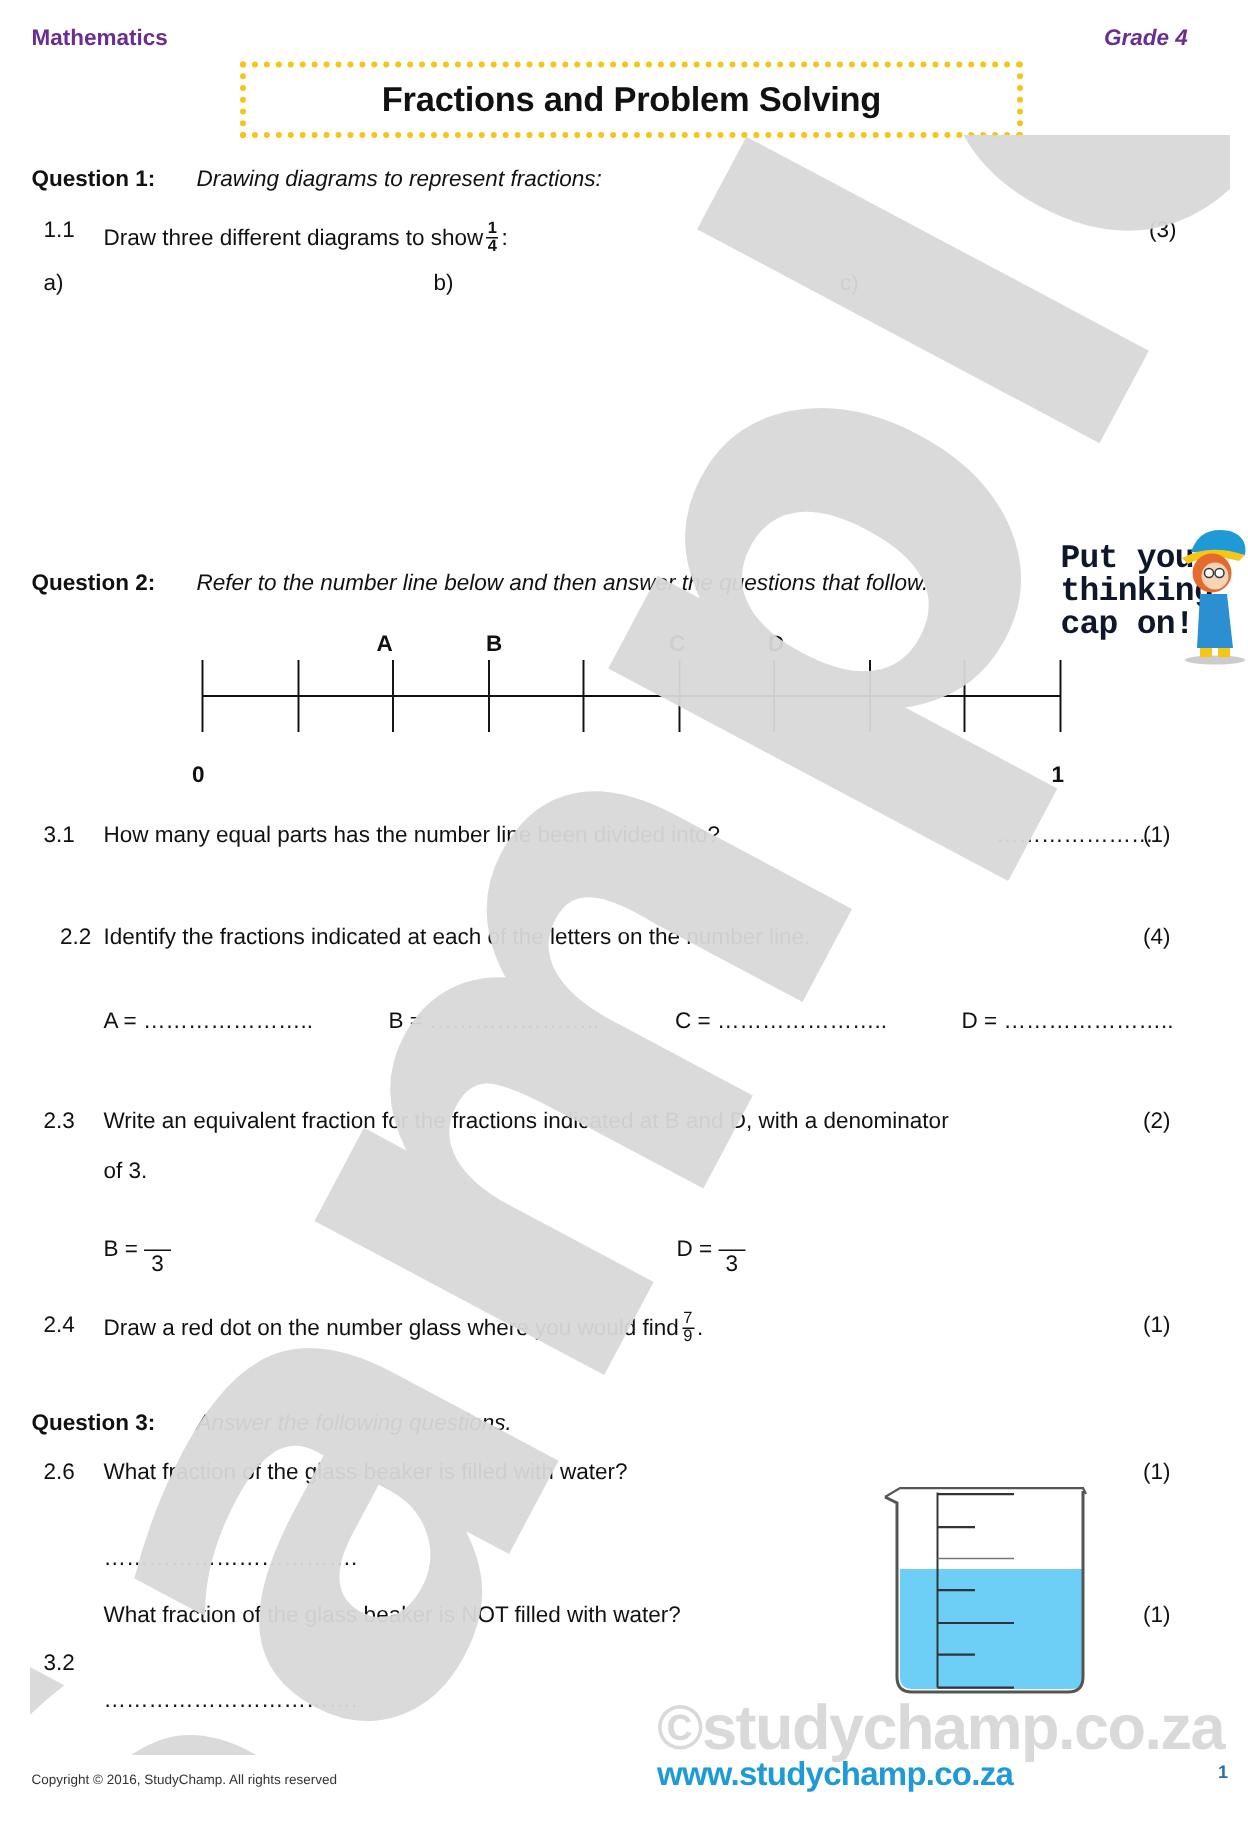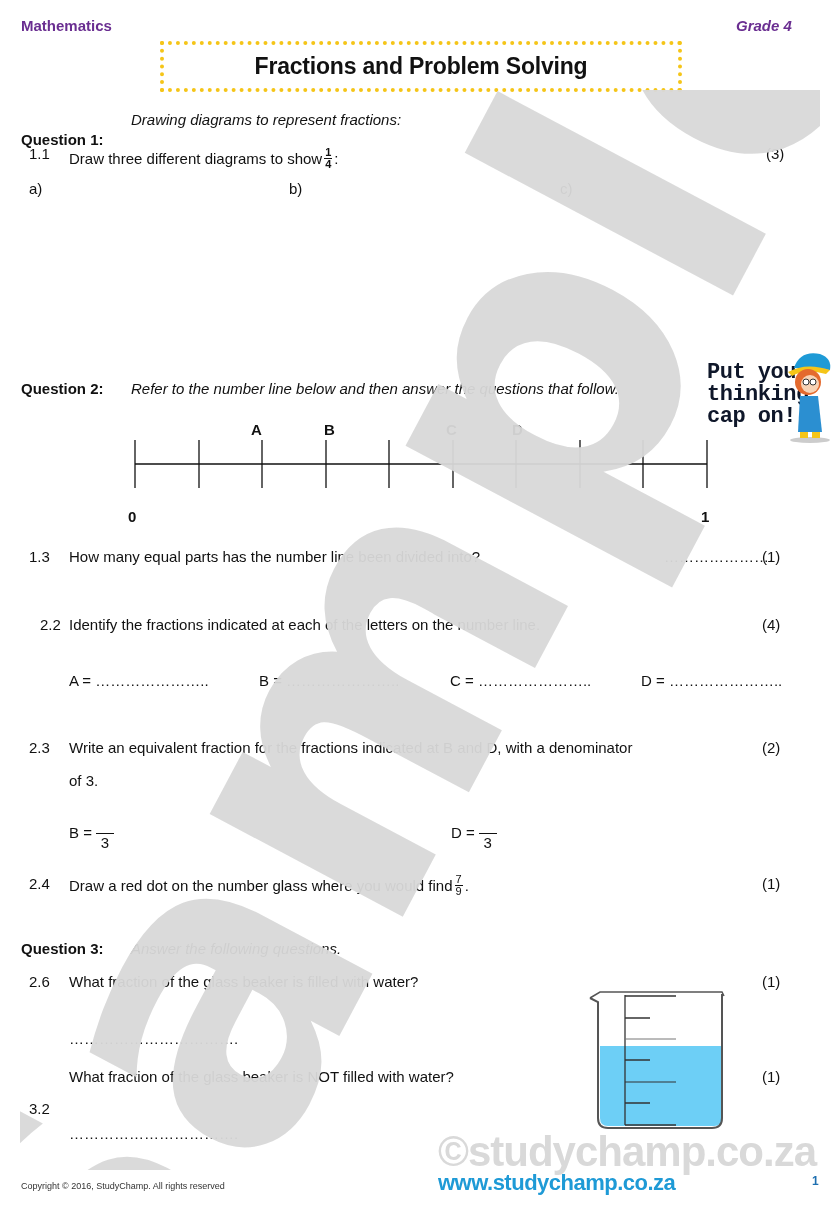--- a/index.html
+++ b/index.html
@@ -32,21 +32,21 @@
   </style>
 </head>
 <body>
 
 <div class="abs hdr" style="left:21px;top:17px;">Mathematics</div>
 <div class="abs hdr" style="left:736px;top:17px;font-style:italic;">Grade 4</div>
 <div class="title-box">
   <span class="title">Fractions and Problem Solving</span>
 </div>
 
-<div class="abs qhead" style="left:21px;top:111px;margin-top:20px;">Question 1:</div>
+<div class="abs qhead" style="left:21px;top:111px;">Question 1:</div>
 <div class="abs qsub" style="left:131px;top:111px;">Drawing diagrams to represent fractions:</div>
 
 <div class="abs txt" style="left:29px;top:145px;">1.1</div>
 <div class="abs txt" style="left:69px;top:147px;display:flex;align-items:center;">
   <span style="white-space:pre;">Draw </span>
   <span class="b">three</span>
   <span style="white-space:pre;"> different diagrams to show</span>
   <span class="frac">
     <span class="num">1</span>
     <span class="den">4</span>
@@ -99,21 +99,21 @@
     <line x1="607" y1="25" x2="607" y2="73" stroke="#111" stroke-width="1.3"></line>
   </svg>
 </div>
 <div class="abs nl-label" style="left:251px;top:421px;">A</div>
 <div class="abs nl-label" style="left:324px;top:421px;">B</div>
 <div class="abs nl-label" style="left:446px;top:421px;">C</div>
 <div class="abs nl-label" style="left:512px;top:421px;">D</div>
 <div class="abs nl-label" style="left:128px;top:508px;">0</div>
 <div class="abs nl-label" style="left:701px;top:508px;">1</div>
 
-<div class="abs txt" style="left:29px;top:548px;">1.3</div>
+<div class="abs txt" style="left:29px;top:548px;">3.1</div>
 <div class="abs txt" style="left:69px;top:548px;">How many equal parts has the number line been divided into?</div>
 <div class="abs txt" style="left:664px;top:548px;">………………….</div>
 <div class="abs marks" style="left:762px;top:548px;">(1)</div>
 
 <div class="abs txt" style="left:29px;top:616px;margin-left:11px;">2.2</div>
 <div class="abs txt" style="left:69px;top:616px;">Identify the fractions indicated at each of the letters on the number line.</div>
 <div class="abs marks" style="left:762px;top:616px;">(4)</div>
 
 <div class="abs txt" style="left:69px;top:672px;">
   <span class="b">A =</span>

